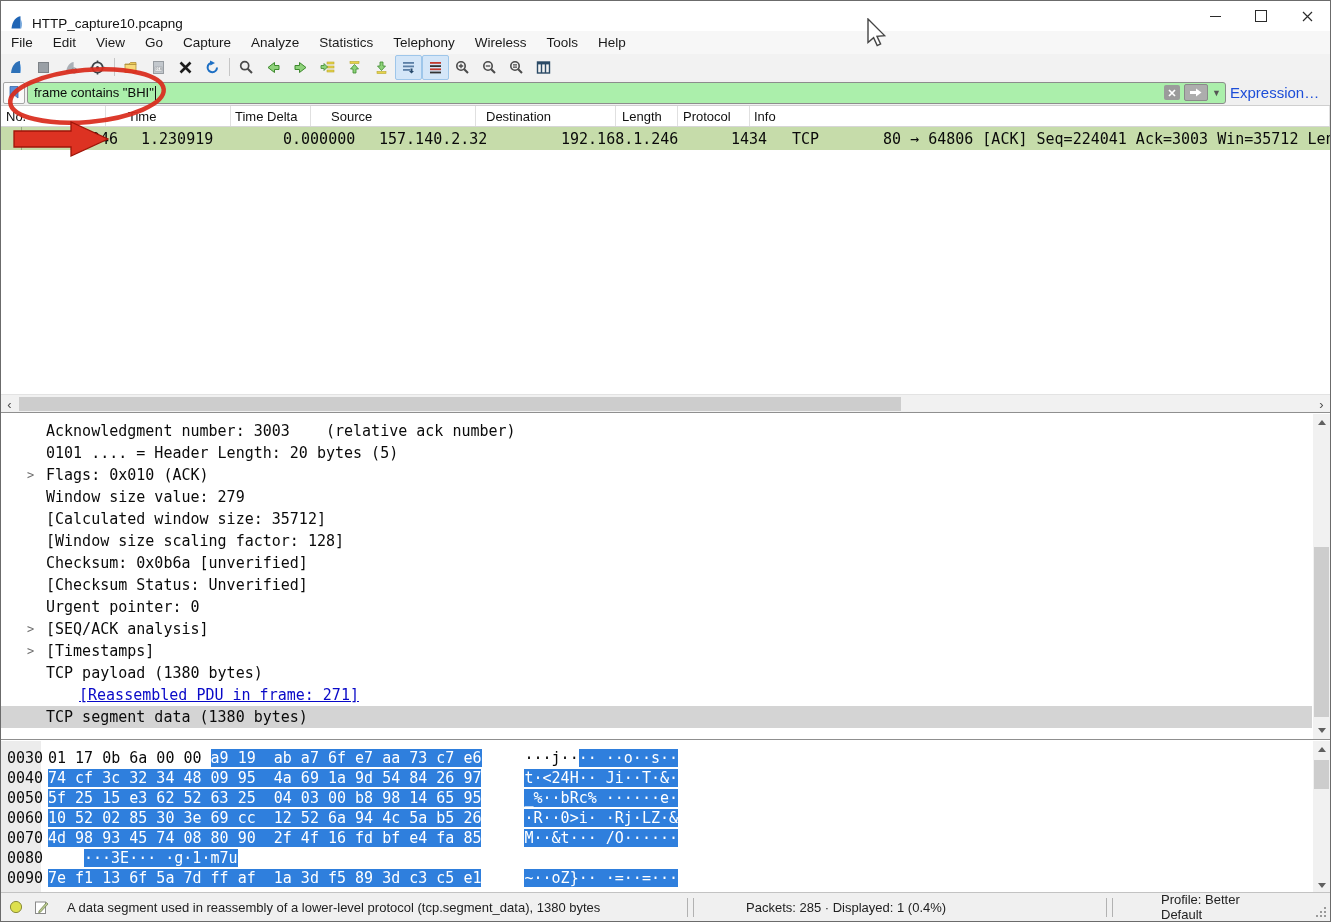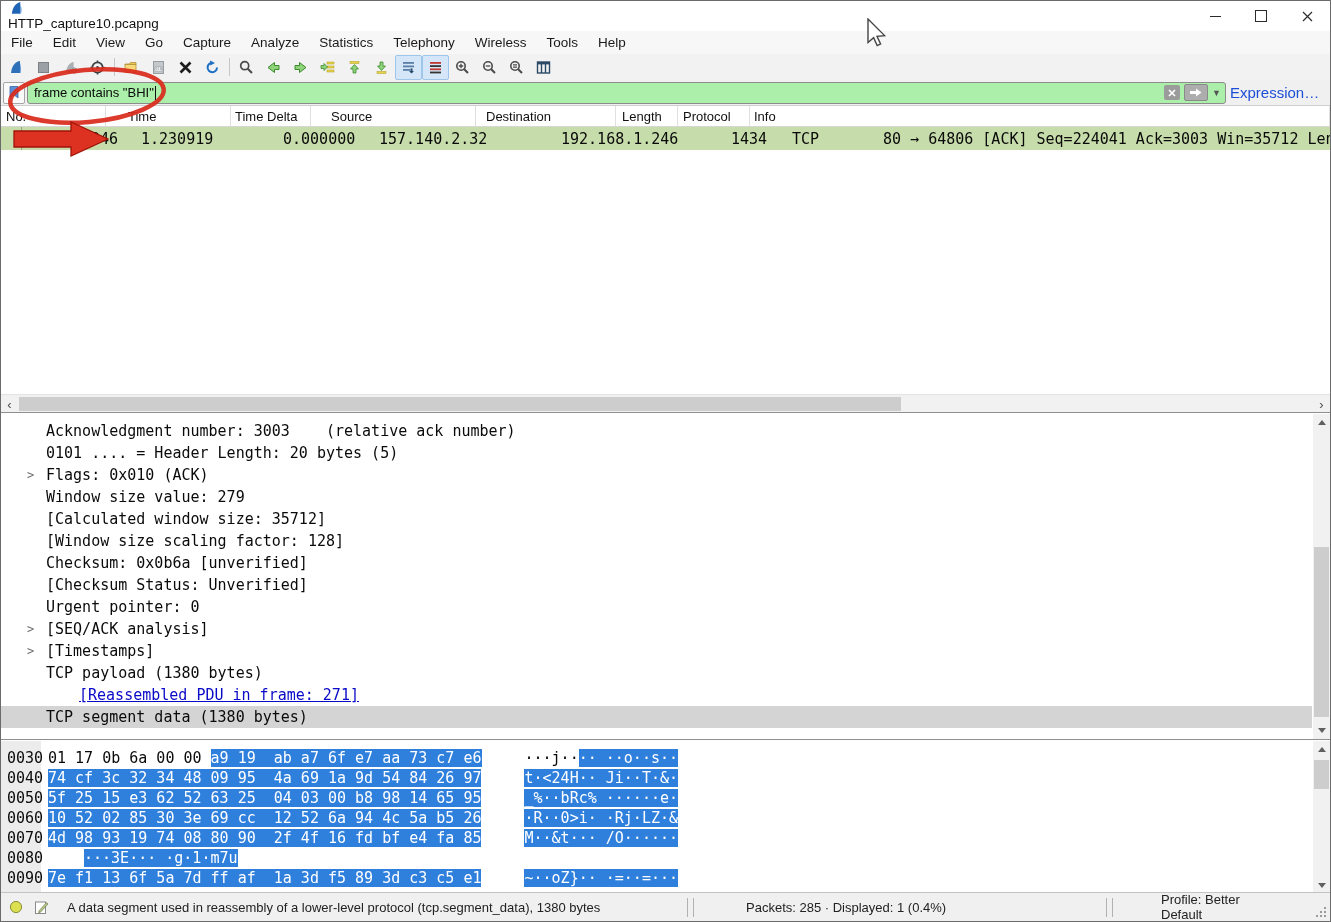--- a/index.html
+++ b/index.html
@@ -1,19 +1,19 @@
 <!DOCTYPE html>
 <html><head>
 <meta charset="utf-8">
 <style>
   html,body{margin:0;padding:0;background:#dcdcdc;}
   .app{position:relative;width:1329px;height:920px;border:1px solid #6b6b6b;background:#ffffff;
        font-family:"Liberation Sans",sans-serif;overflow:hidden;}
   
-  .titlebar{position:absolute;top:0;left:0;right:0;height:30px;background:#ffffff;display:flex;align-items:flex-start;flex-direction:column;}
+  .titlebar{position:absolute;top:0;left:0;right:0;height:30px;background:#ffffff;display:flex;align-items:flex-end;}
   .titlebar .appicon{margin-left:8px;}
   .titlebar .title{margin-left:7px;font-size:13.5px;color:#111;}
   .winbtns{position:absolute;right:0;top:0;height:30px;display:flex;}
   .winbtn{width:46px;height:30px;display:flex;align-items:center;justify-content:center;}
   .min-glyph{display:block;width:11px;border-top:1px solid #2b2b2b;}
   .max-glyph{display:block;width:10px;height:10px;border:1px solid #2b2b2b;}
   
   .menubar{position:absolute;top:30px;left:0;right:0;height:23px;background:#f7f7f7;display:flex;align-items:center;font-size:13.5px;color:#1a1a1a;}
   .menu-item{padding:0 10px;height:100%;display:flex;align-items:center;}
   
@@ -422,21 +422,21 @@
           <span class="hx"><span class="hpre"></span><span class="hsel selhl">5f 25 15 e3 62 52 63 25  04 03 00 b8 98 14 65 95</span></span>
           <span class="asc"><span class="apre"></span><span class="asel selhl">_%··bRc% ······e·</span></span>
         </div>
         <div class="hexrow">
           <span class="hoff">0060</span>
           <span class="hx"><span class="hpre"></span><span class="hsel selhl">10 52 02 85 30 3e 69 cc  12 52 6a 94 4c 5a b5 26</span></span>
           <span class="asc"><span class="apre"></span><span class="asel selhl">·R··0&gt;i· ·Rj·LZ·&amp;</span></span>
         </div>
         <div class="hexrow">
           <span class="hoff">0070</span>
-          <span class="hx"><span class="hpre"></span><span class="hsel selhl">4d 98 93 19 74 08 80 90  2f 4f 16 fd bf e4 fa 85</span></span>
+          <span class="hx"><span class="hpre"></span><span class="hsel selhl">4d 98 93 45 74 08 80 90  2f 4f 16 fd bf e4 fa 85</span></span>
           <span class="asc"><span class="apre"></span><span class="asel selhl">M··&amp;t··· /O······</span></span>
         </div>
         <div class="hexrow">
           <span class="hoff">0080</span>
           <span class="asc"><span class="apre"></span><span class="asel selhl">···3E··· ·g·1·m7u</span></span>
         </div>
         <div class="hexrow">
           <span class="hoff">0090</span>
           <span class="hx"><span class="hpre"></span><span class="hsel selhl">7e f1 13 6f 5a 7d ff af  1a 3d f5 89 3d c3 c5 e1</span></span>
           <span class="asc"><span class="apre"></span><span class="asel selhl">~··oZ}·· ·=··=···</span></span>

